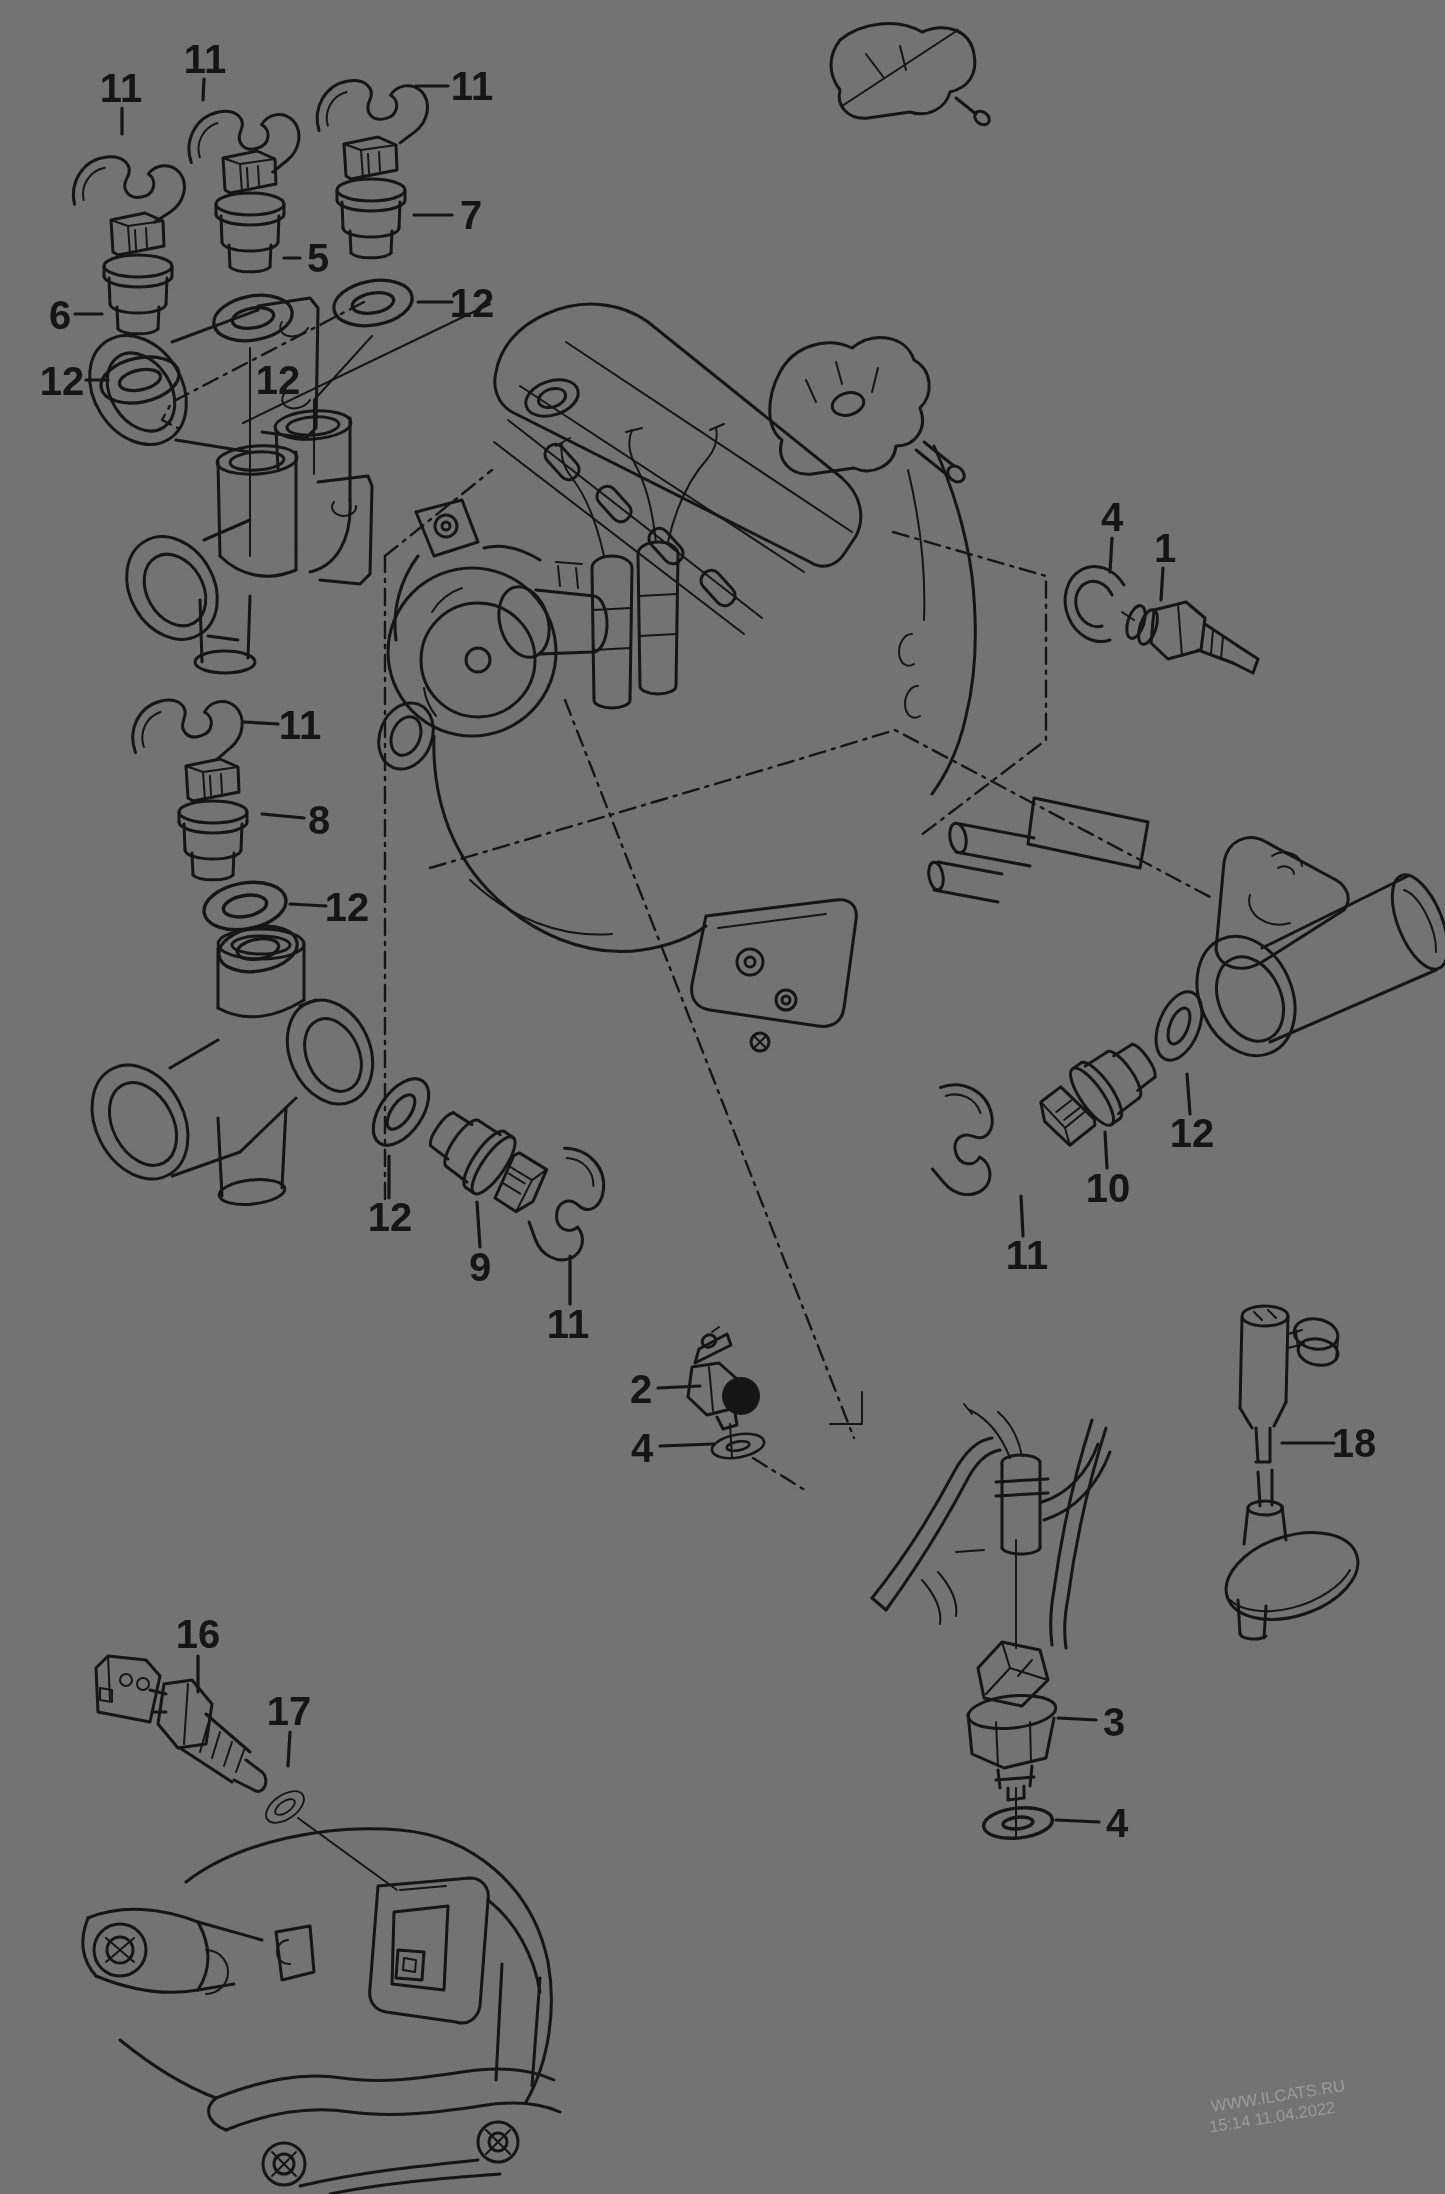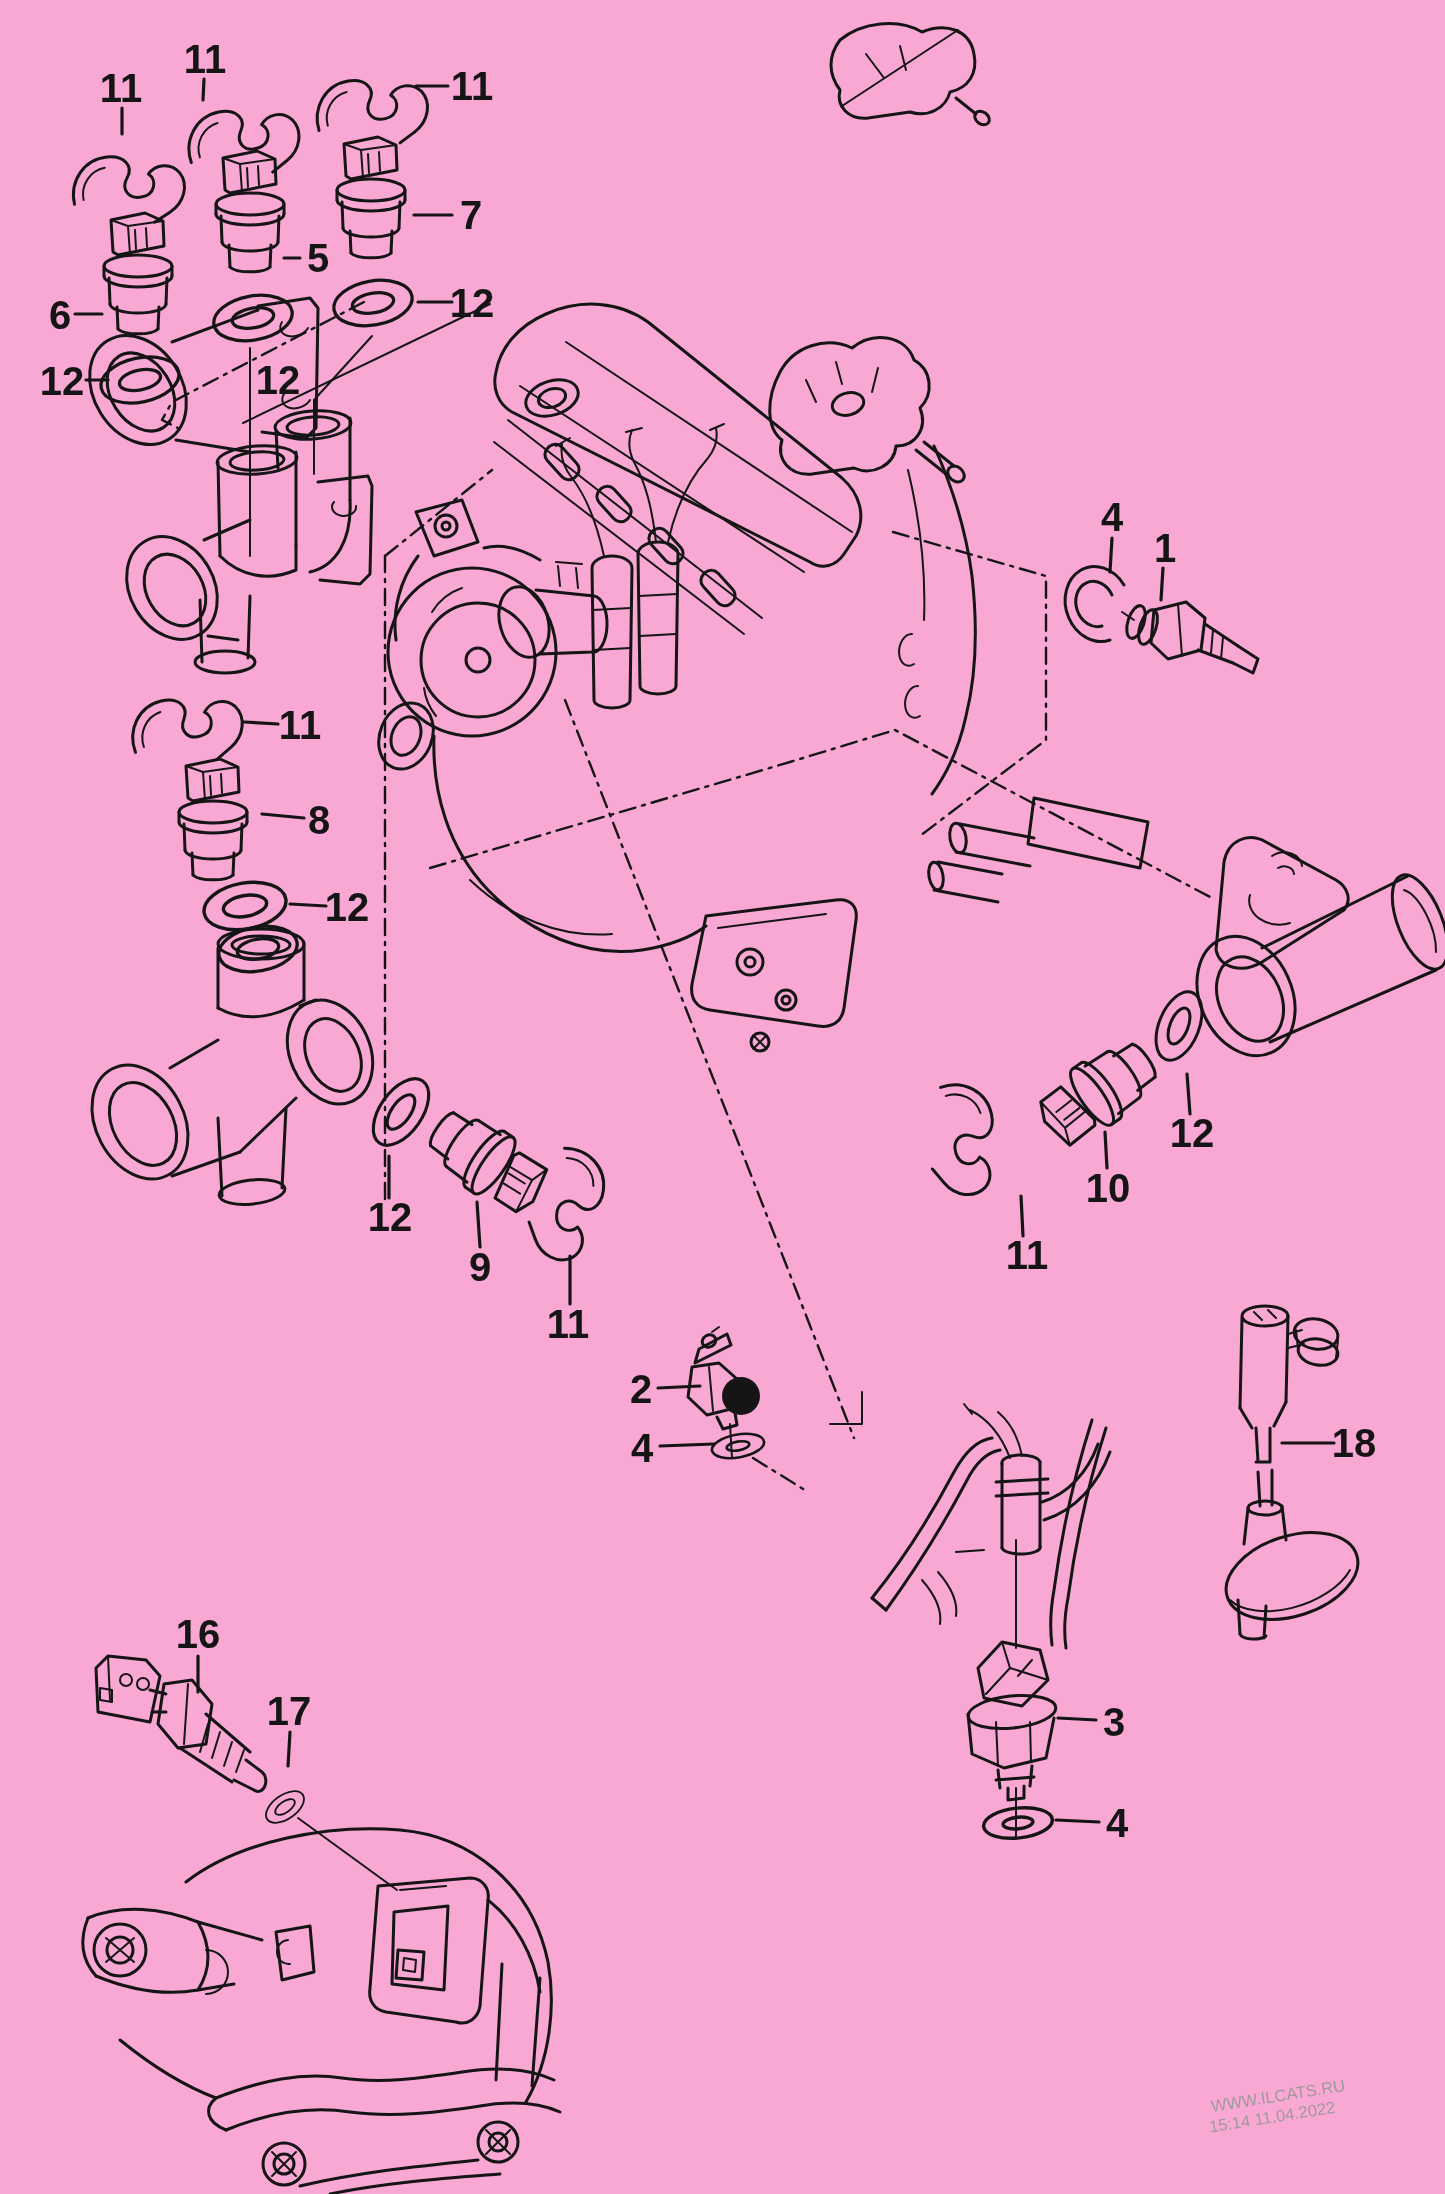--- a/index.html
+++ b/index.html
@@ -1,17 +1,17 @@
 <!DOCTYPE html>
 <html style="--ink: #151515; --wm: #9b9b9b;"><head>
 <meta charset="utf-8">
 <style>
   :root{ --ink:#151515; --wm:#9b9b9b; }
   html,body{margin:0;padding:0;background:#fff;}
-  #page{position:relative;width:1445px;height:2194px;background:#f9a8d4;overflow:hidden;}
+  #page{position:relative;width:1445px;height:2194px;background:#737373;overflow:hidden;}
   svg{display:block;}
   #diagram path,#diagram ellipse,#diagram circle,#diagram rect,#diagram polyline,#diagram line{
     fill:none;stroke:var(--ink);stroke-width:3;stroke-linecap:round;stroke-linejoin:round;}
   #diagram .w2{stroke-width:2;}
   #diagram .w4{stroke-width:4.2;}
   #diagram .dd{stroke-width:2.4;stroke-dasharray:16 7 3 7;}
   #diagram .leader{stroke-width:3.2;}
   #diagram .fillink{fill:var(--ink);stroke:none;}
   #diagram text{stroke:none;}
   #diagram .callout{font-family:"Liberation Sans",sans-serif;font-weight:bold;font-size:40px;fill:var(--ink);text-anchor:middle;}

